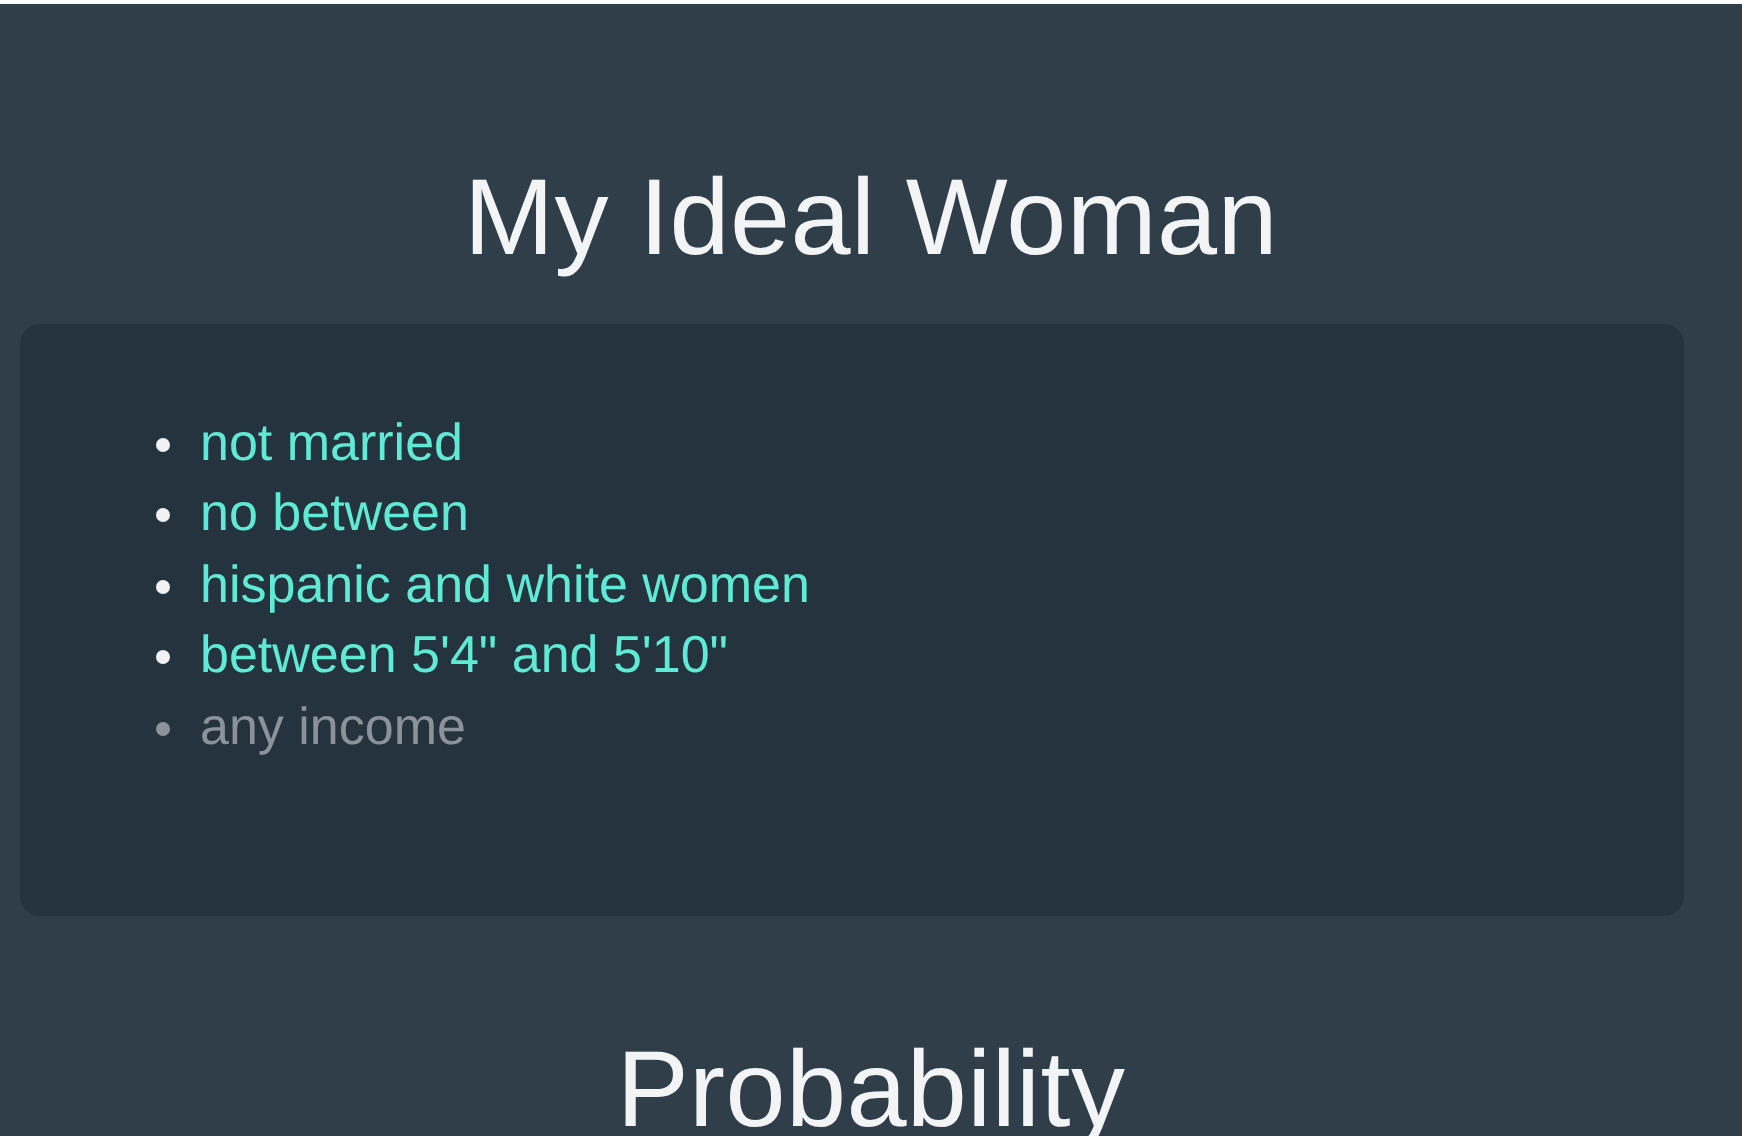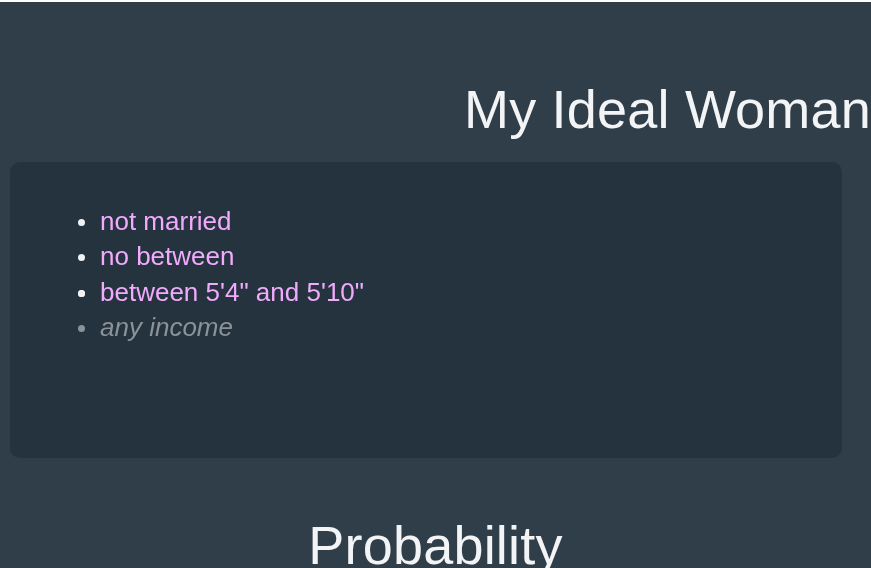--- a/index.html
+++ b/index.html
@@ -27,21 +27,21 @@
     left: 0;
     width: 871px;
     height: 2px;
     background: #ffffff;
   }
   .title {
     position: absolute;
     top: 80px;
     left: 0;
     width: 871px;
-    text-align: right;
+    text-align: center;
     font-size: 54px;
     font-weight: 300;
     letter-spacing: 0.2px;
     color: #f3f4f6;
     line-height: 1.1;
   }
   .card {
     position: absolute;
     top: 162px;
     left: 10px;
@@ -53,37 +53,36 @@
   }
   .criteria-list {
     list-style: none;
     margin: 0;
     padding: 42px 0 0 60px;
   }
   .criteria-item {
     position: relative;
     font-size: 26px;
     font-weight: 300;
-    color: #f0abfc;
+    color: #5eead4;
     line-height: 35.4px;
     padding-left: 30px;
     white-space: nowrap;
   }
   .criteria-item .bullet {
     position: absolute;
     left: 8px;
     top: 15px;
     width: 7px;
     height: 7px;
     border-radius: 50%;
     background: #f1f2f4;
   }
   .criteria-item.muted {
     color: #8b9299;
-    font-style: italic;
   }
   .criteria-item.muted .bullet {
     background: #8b9299;
   }
   .section-heading {
     position: absolute;
     top: 516px;
     left: 0;
     width: 871px;
     text-align: center;
@@ -111,20 +110,21 @@
         <span>not married</span>
       </li>
 
       <li class="criteria-item">
         <span class="bullet"></span>
         <span>no between</span>
       </li>
 
       <li class="criteria-item">
         <span class="bullet"></span>
+        <span>hispanic and white women</span>
       </li>
 
       <li class="criteria-item">
         <span class="bullet"></span>
         <span>between 5'4" and 5'10"</span>
       </li>
 
 
       <li class="criteria-item muted">
         <span class="bullet"></span>

